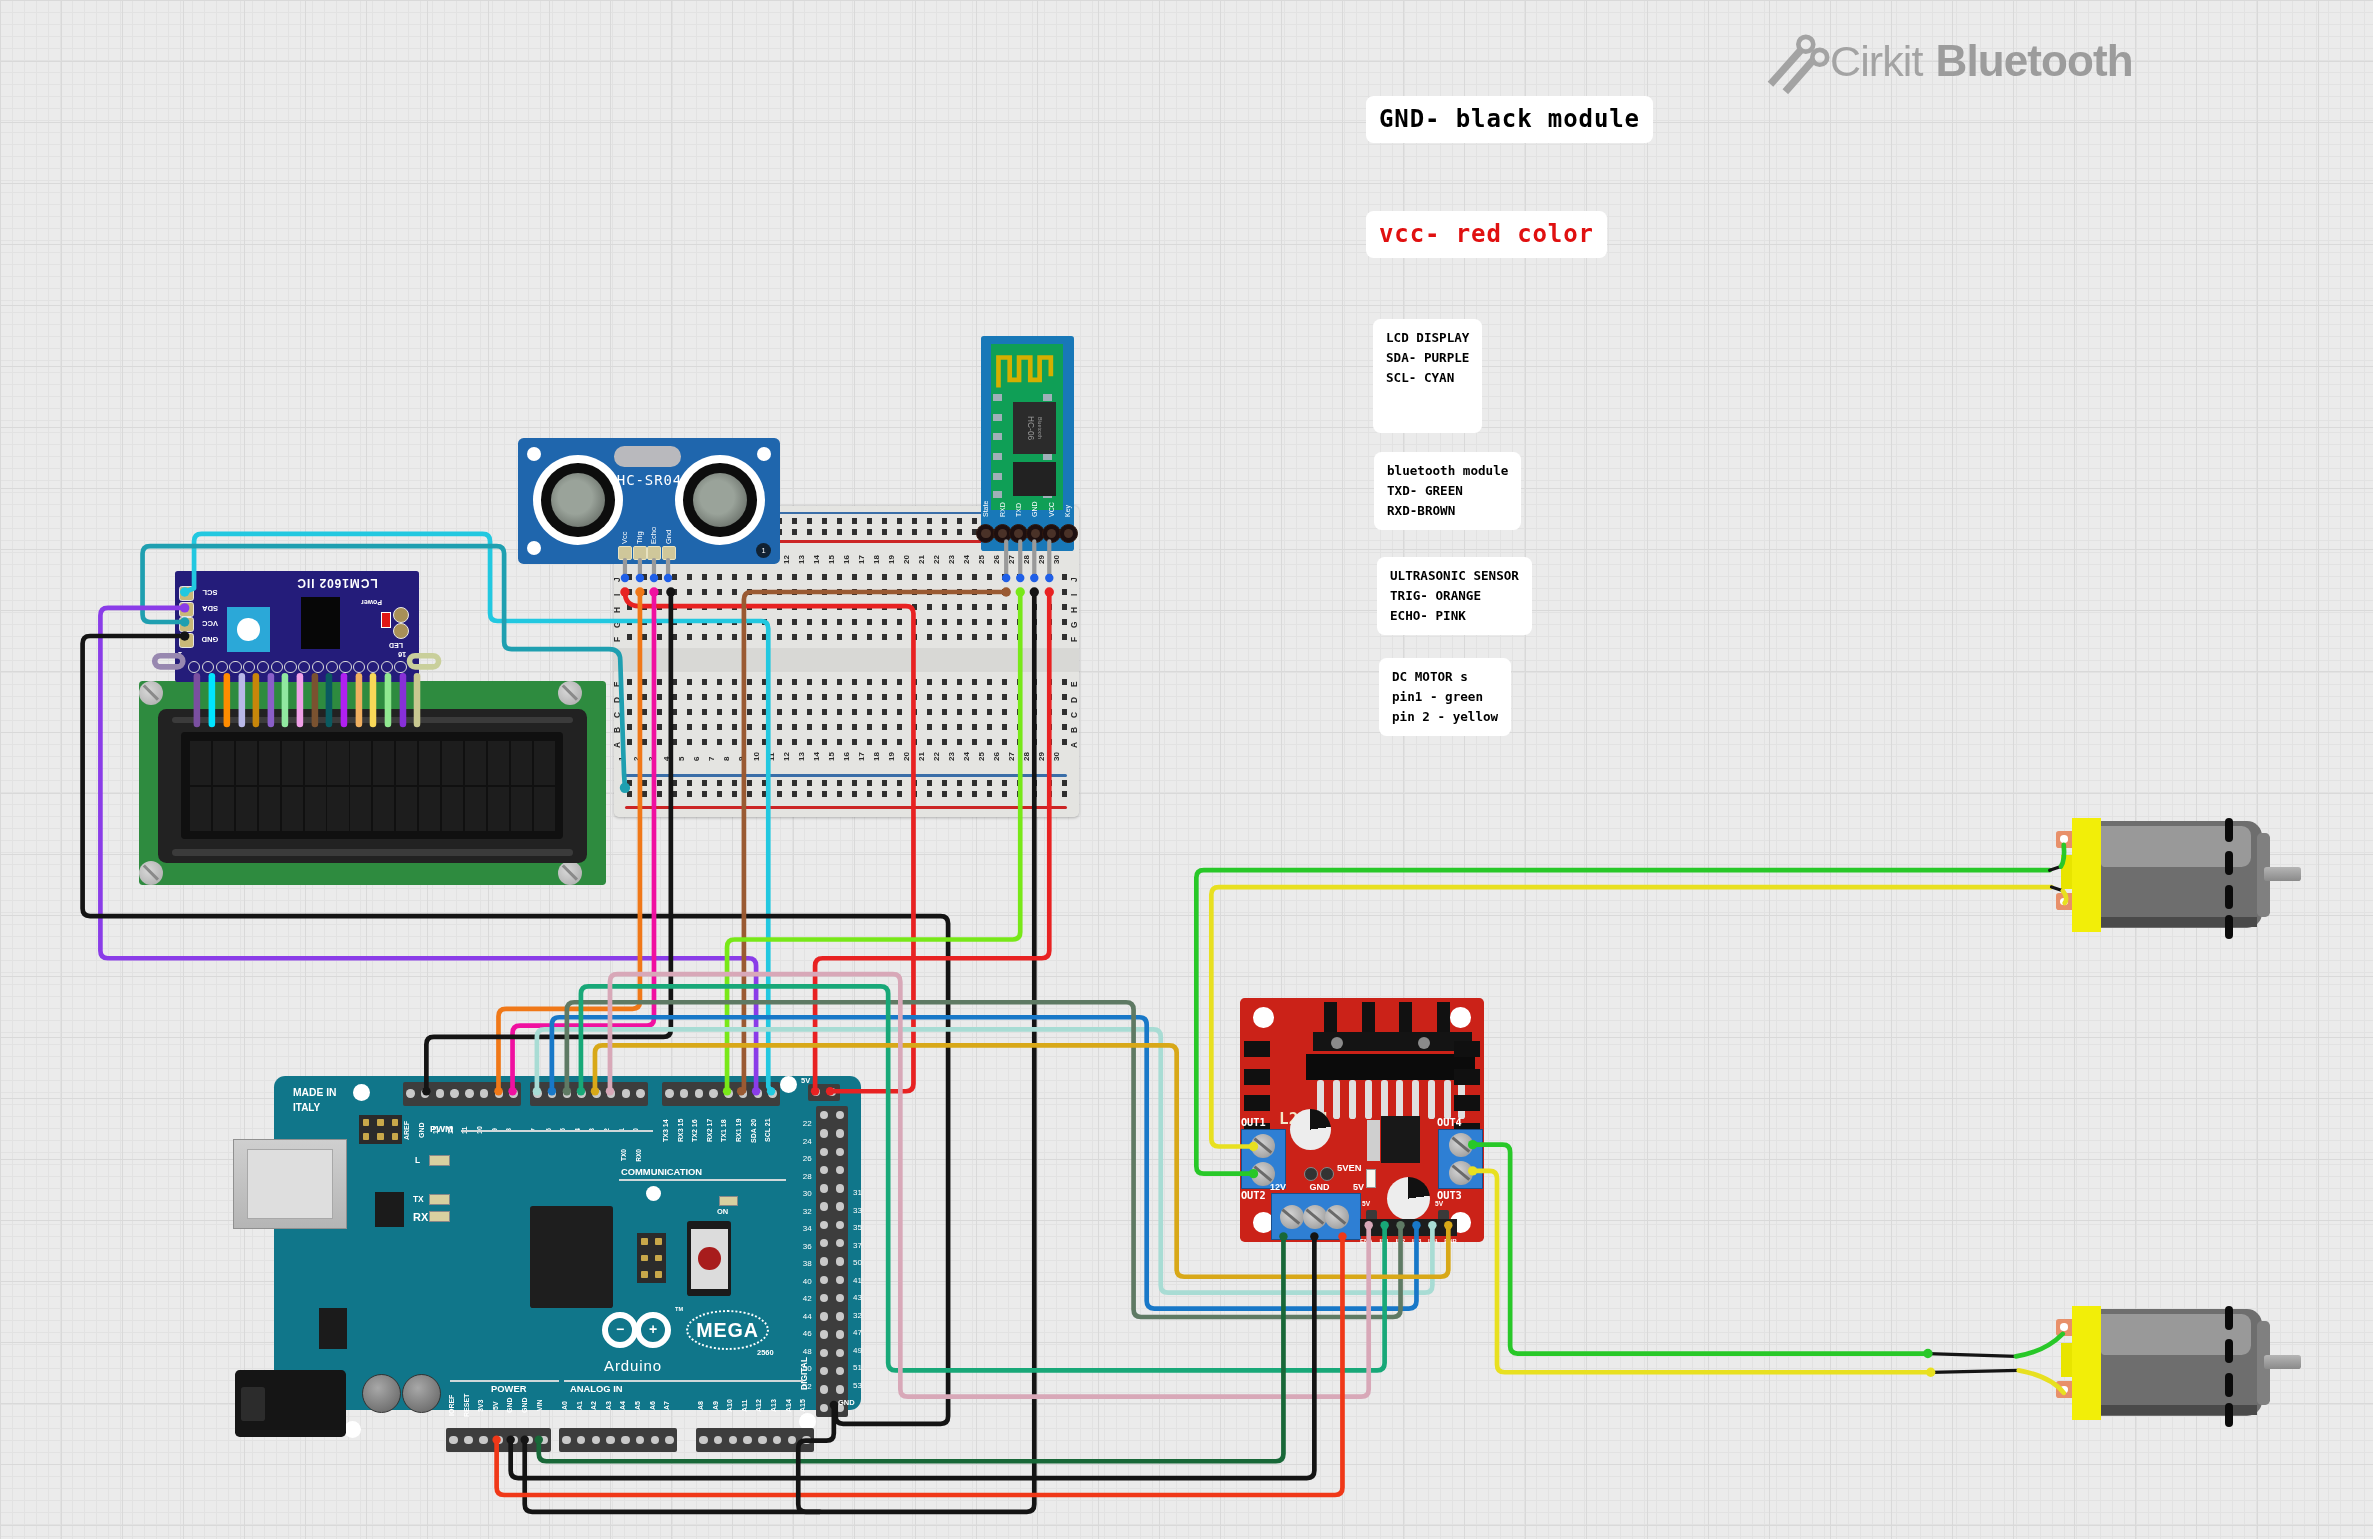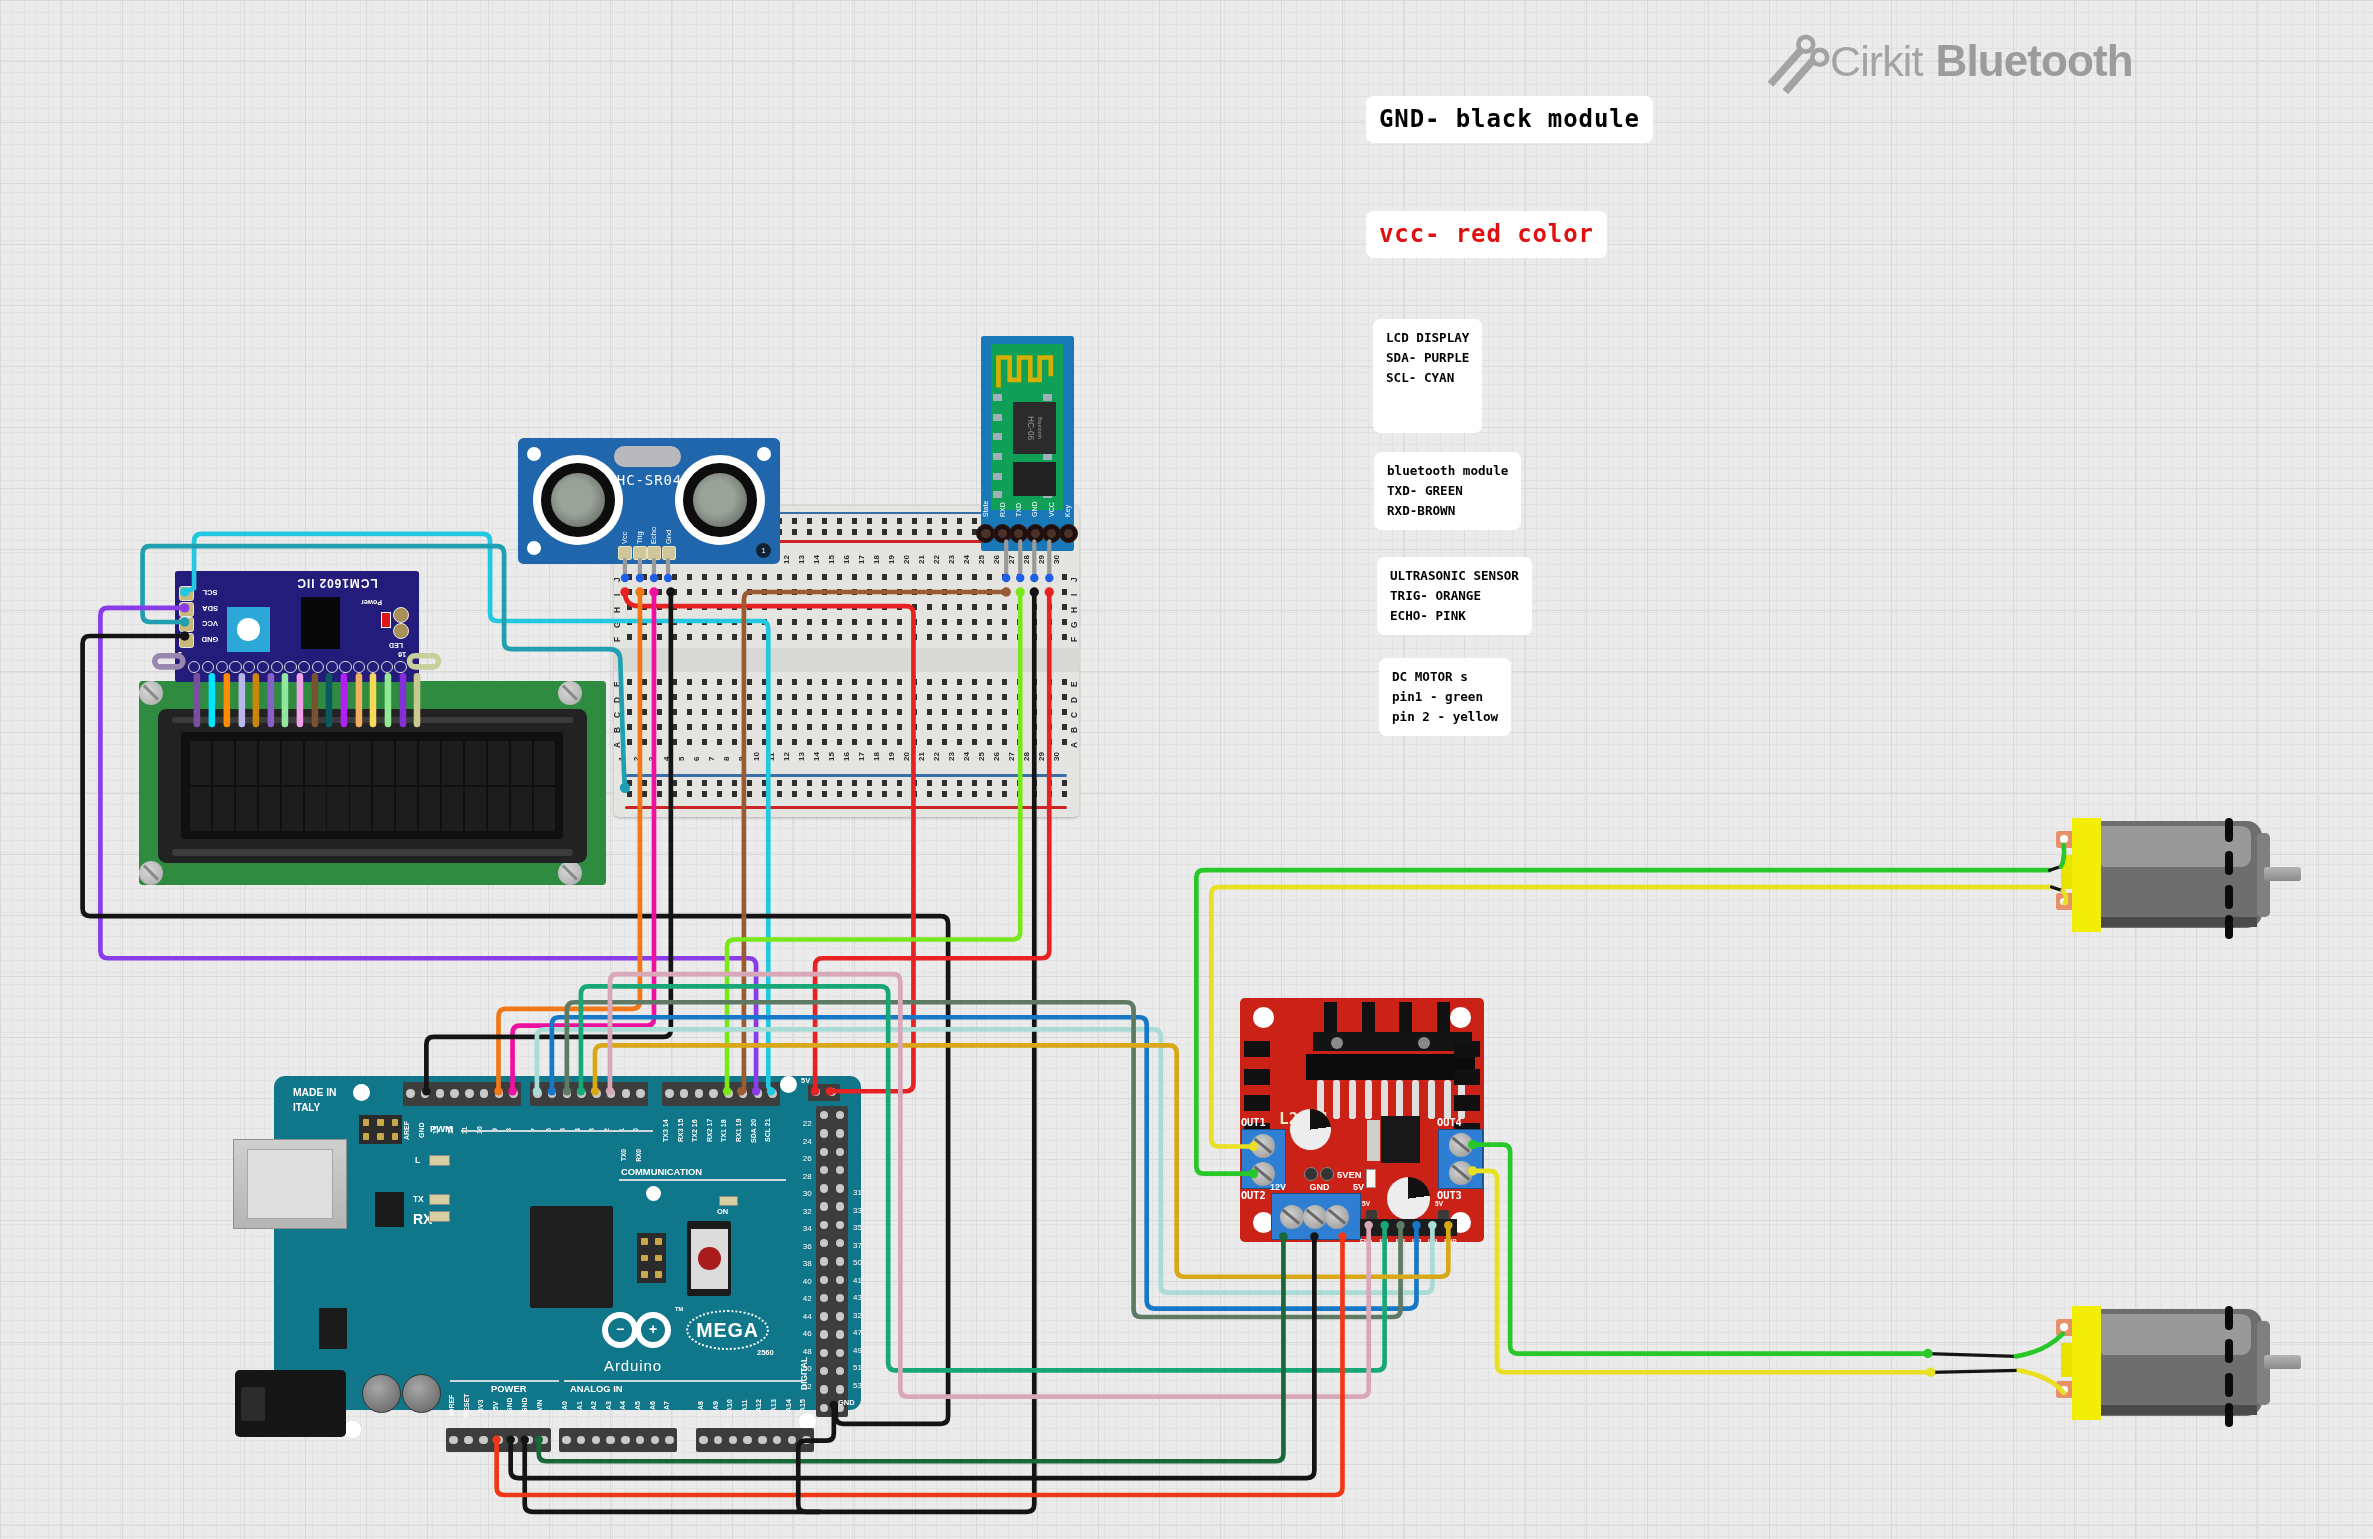--- a/index.html
+++ b/index.html
@@ -535,21 +535,21 @@
       <i></i>
       <i></i>
       <i></i>
       <i></i>
     </div>
   <div class="lbl" style="left:141px;top:79px;font-size:8.4px">L</div>
   <div class="ledr" style="left:155px;top:79px"></div>
   <div class="chipS"></div>
   <div class="lbl" style="left:139px;top:118px;font-size:8.4px">TX</div>
   <div class="ledr" style="left:155px;top:118px"></div>
-  <div class="lbl" style="left:139px;top:135px;font-size:14px">RX</div>
+  <div class="lbl" style="left:139px;top:135px;font-size:11px">RX</div>
   <div class="ledr" style="left:155px;top:135px"></div>
   <div class="bigchip"></div>
   <div class="icsp" style="left:363px;top:157px;width:29px;height:50px;grid-template-columns:1fr 1fr;grid-template-rows:repeat(3,1fr)">
       <i></i>
       <i></i>
       <i></i>
       <i></i>
       <i></i>
       <i></i>
     </div>
@@ -757,21 +757,21 @@
   </div>
   <div class="term" style="left:198px;top:131px;width:45px;height:60px">
     <div class="tscrew" style="left:10.3px;top:2.8px"></div>
       <div class="tscrew" style="left:10.3px;top:31px"></div>
   </div>
   <div class="capw" style="left:50px;top:111px;width:41px;height:41px"></div>
   <div class="vregS"></div>
     <div class="vregB"></div>
   <div class="jp" style="left:64px;top:169px"></div>
   <div class="jp" style="left:80px;top:169px"></div>
-  <div class="lbl" style="left:97px;top:171px;font-size:9.4px">5VEN</div>
+  <div class="lbl" style="left:97px;top:164px;font-size:9.4px">5VEN</div>
   <div class="ledw"></div>
   <div class="capw" style="left:147px;top:179px;width:43px;height:43px"></div>
   <div style="position:absolute;left:30px;top:184px;width:94px;display:flex;justify-content:space-between;font-size:9px;font-weight:bold">
       <span>12V</span>
       <span>GND</span>
       <span>5V</span>
     </div>
   <div class="term" style="left:31px;top:195px;width:90px;height:47px">
     <div class="tscrew" style="left:7.5px;top:11.2px"></div>
       <div class="tscrew" style="left:31px;top:11.2px"></div>

